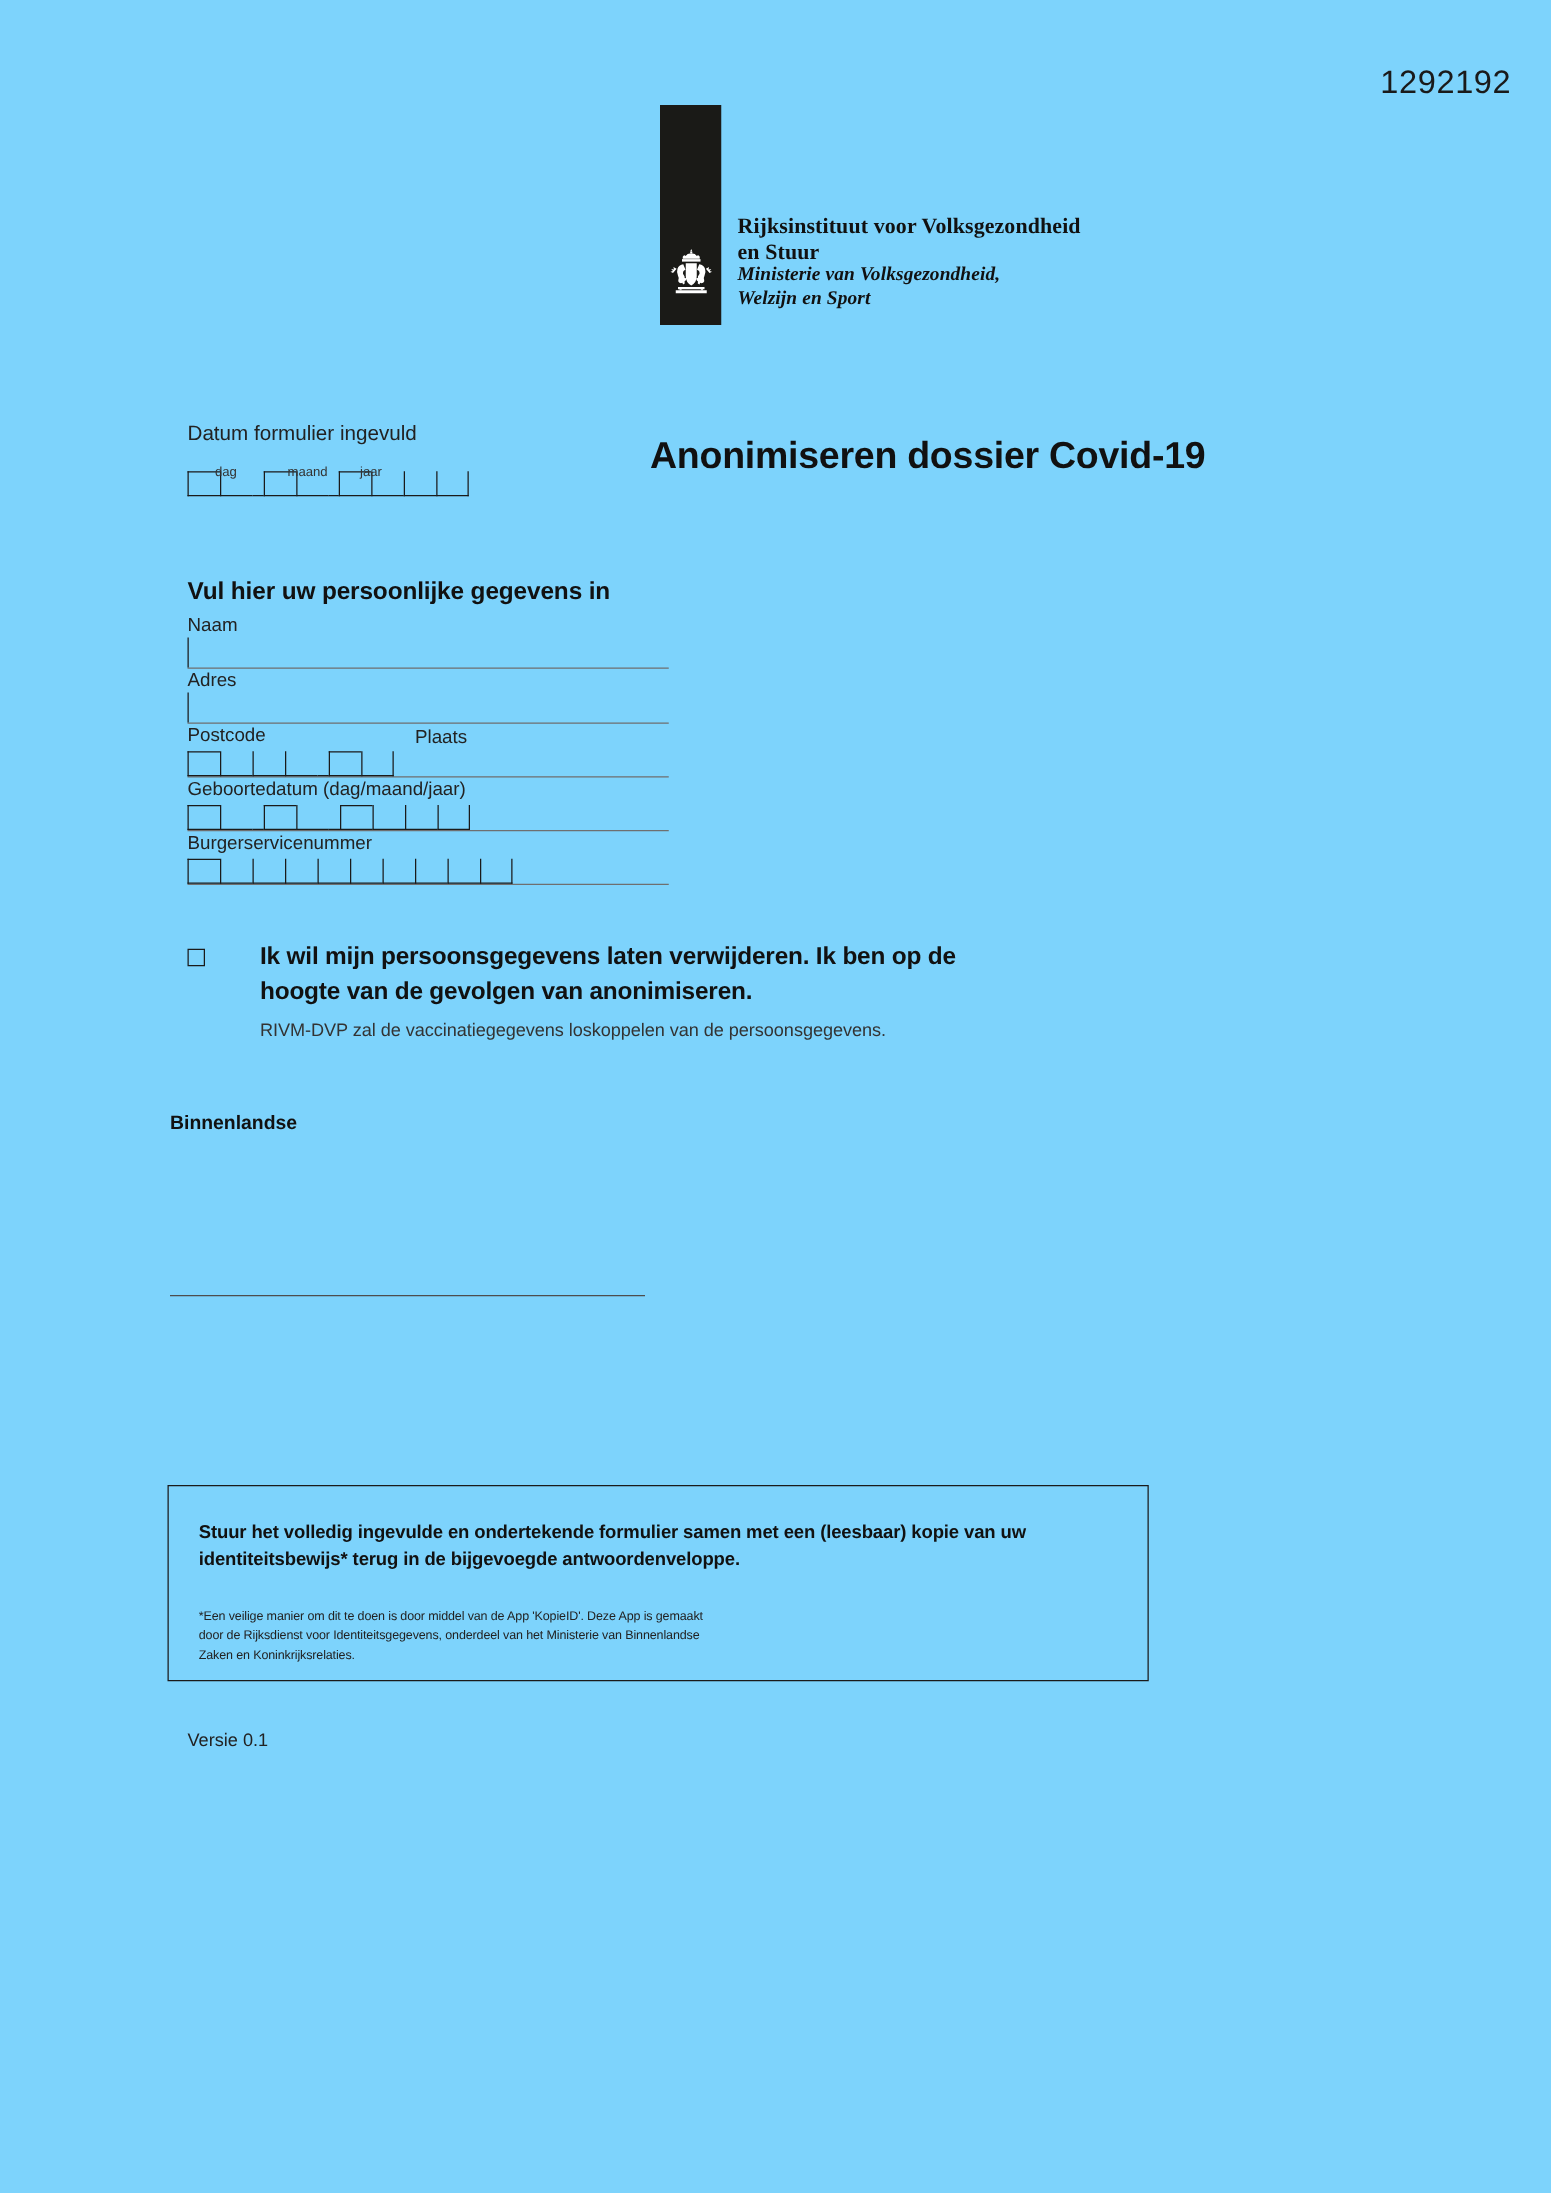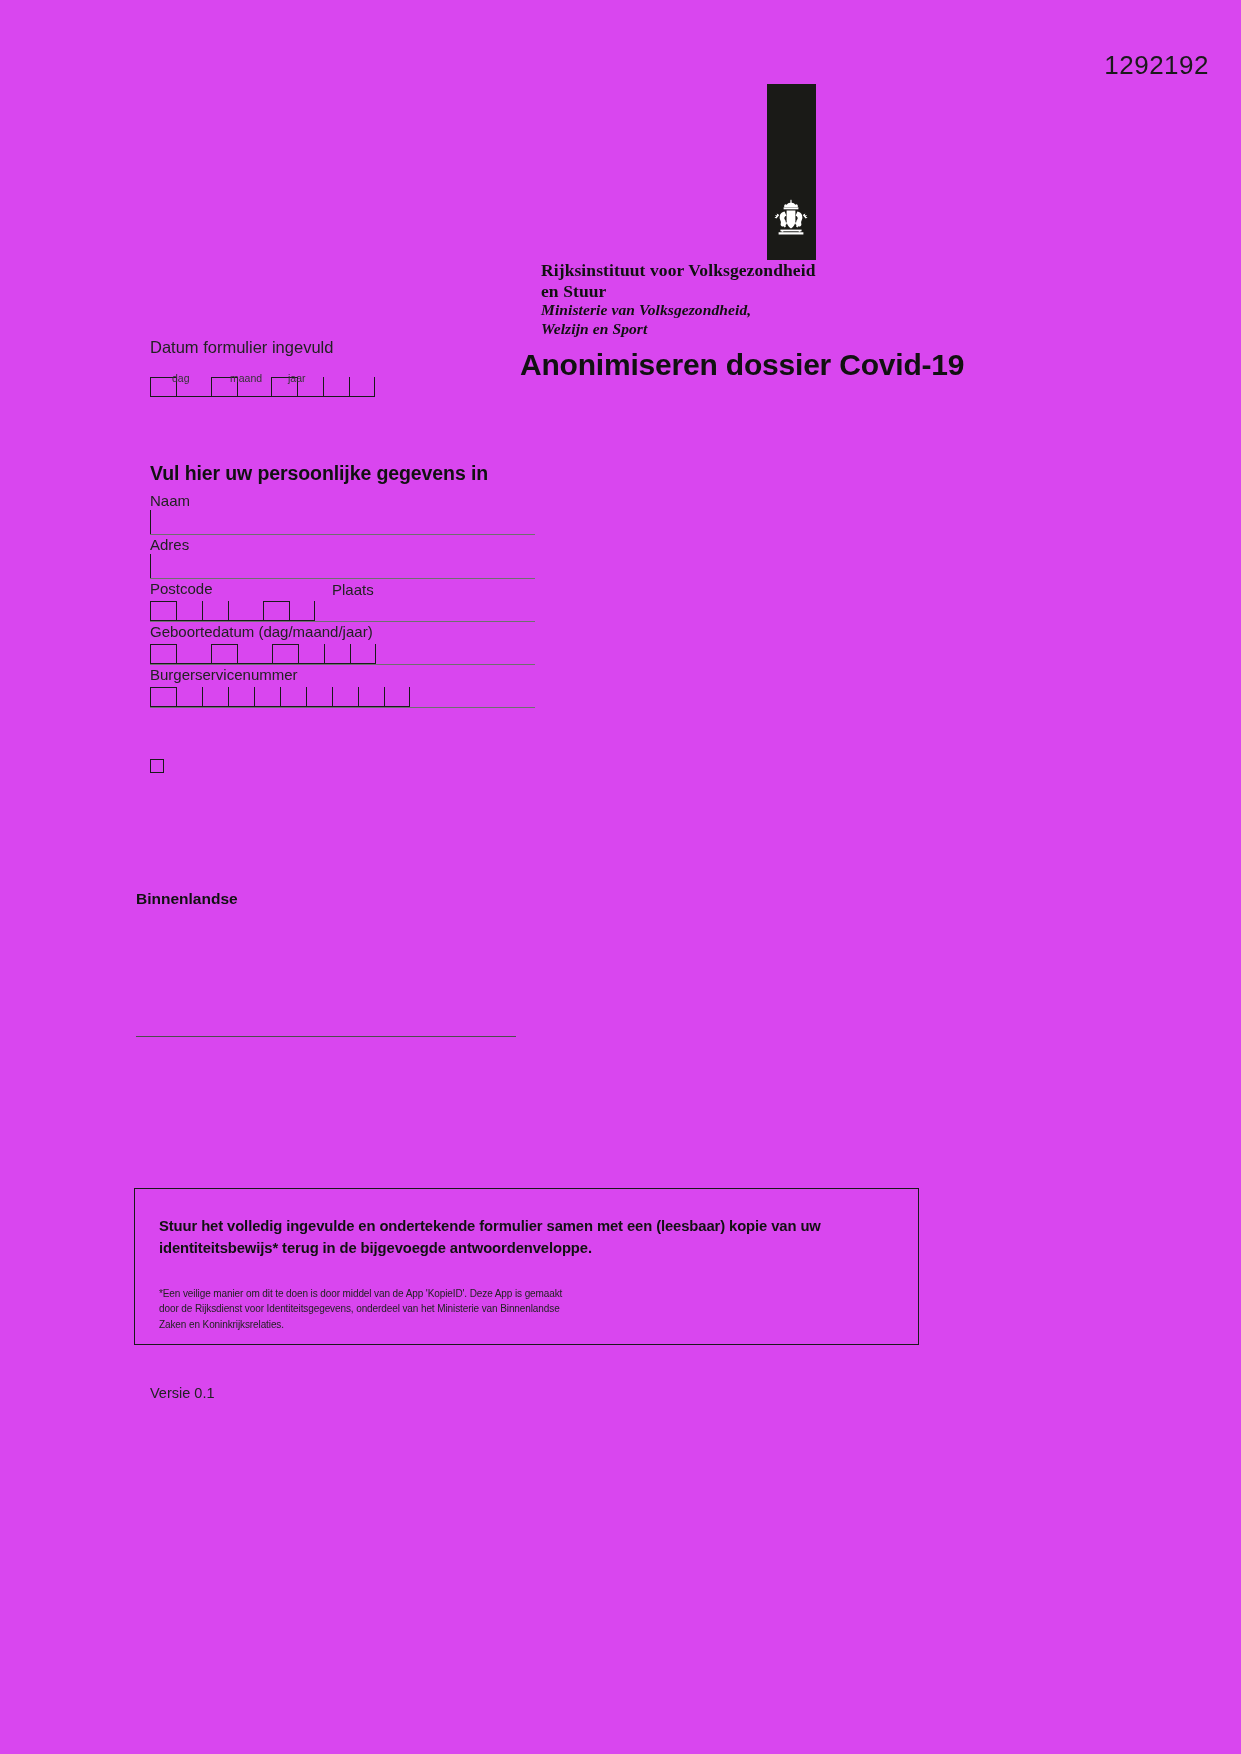--- a/index.html
+++ b/index.html
@@ -8,21 +8,21 @@
     background: #ffffff;
   }
   body {
     font-family: "Liberation Sans", sans-serif;
     color: #1a1a1a;
   }
   .page {
     position: relative;
     width: 1241px;
     height: 1754px;
-    background: #d946ef;
+    background: #7dd3fc;
     overflow: hidden;
   }
 
   
   .doc-number {
     position: absolute;
     top: 50px;
     right: 32px;
     font-size: 26px;
     letter-spacing: 0.5px;
@@ -30,21 +30,20 @@
     font-family: "Liberation Sans", sans-serif;
   }
 
   
   .logo-block {
     position: absolute;
     left: 528px;
     top: 84px;
     display: flex;
     align-items: flex-end;
-    flex-direction: column;
   }
   .logo-bar {
     width: 49px;
     height: 176px;
     background: #1a1a17;
     position: relative;
     flex: none;
   }
   .logo-crest {
     position: absolute;
@@ -400,20 +399,27 @@
             <div class="cell thin"></div>
             <div class="cell thin last-cap"></div>
           </div>
         </div>
       </div>
     </div>
   </div>
 
   <div class="statement">
     <div class="chk"></div>
+    <div class="statement-text">
+      <div class="head">
+        <span>Ik wil mijn persoonsgegevens laten verwijderen. Ik ben op de</span><br>
+        <span>hoogte van de gevolgen van anonimiseren.</span>
+      </div>
+      <div class="sub">RIVM-DVP zal de vaccinatiegegevens loskoppelen van de persoonsgegevens.</div>
+    </div>
   </div>
 
   <div class="signature-label">Binnenlandse</div>
   <div class="signature-line"></div>
 
   <div class="instr-box">
     <div class="bold-p">
       <span>Stuur het volledig ingevulde en ondertekende formulier samen met een (leesbaar) kopie van uw</span><br>
       <span>identiteitsbewijs* terug in de bijgevoegde antwoordenveloppe.</span>
     </div>

